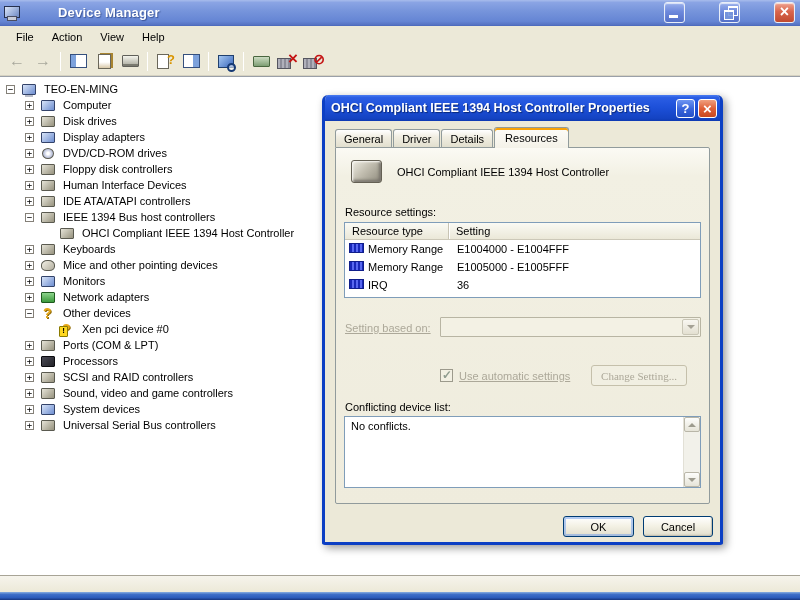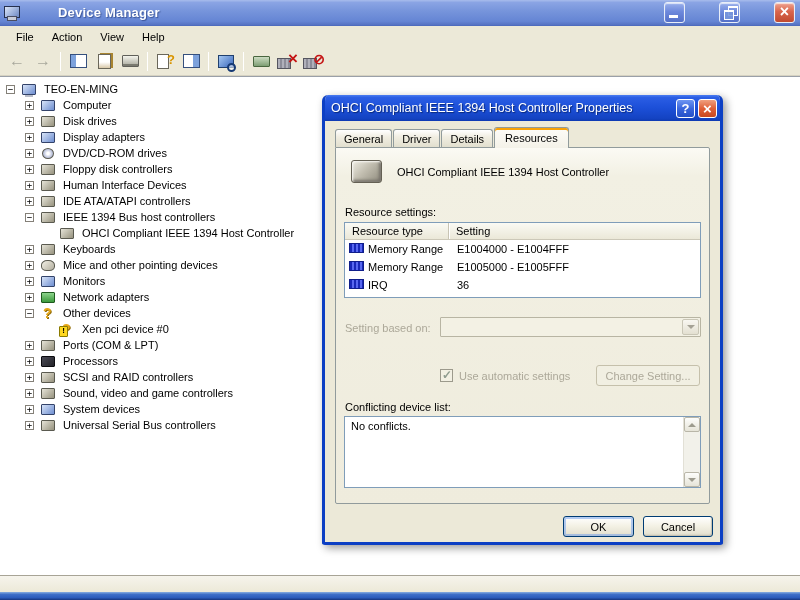--- a/index.html
+++ b/index.html
@@ -68,21 +68,21 @@
 
   .bottomstrip { flex:0 0 17px; background:linear-gradient(180deg,#F6F4EC,#ECE9D8); border-top:1px solid #A8A496; }
   .taskbar { position:absolute; left:0; bottom:0; width:800px; height:8px;
     background:linear-gradient(180deg,#88AEE0 0%,#3E6FC8 30%,#2B5CBC 70%,#16357E 100%); }
 
   
   .dialog { position:absolute; left:322px; top:95px; width:401px; height:450px; border:3px solid #0C3FC4; border-top:0;
     border-radius:6px 6px 3px 3px; background:#ECE9D8; box-shadow:3px 3px 8px rgba(0,0,0,.4); overflow:hidden; }
   .dlg-titlebar { height:26px; display:flex; align-items:center; padding:0 4px 0 7px; margin:0 -1px;
     background:linear-gradient(180deg,#4A7CF0 0%,#2A5DE4 10%,#1C4FD8 50%,#1443C2 90%,#0E3AB2 100%); }
-  .dlg-title { color:#FFFFFF; font-weight:normal; font-size:12.5px; flex:1; text-shadow:1px 1px 1px #092878; white-space:nowrap; overflow:hidden; }
+  .dlg-title { color:#FFFFFF; font-weight:bold; font-size:12.5px; flex:1; text-shadow:1px 1px 1px #092878; white-space:nowrap; overflow:hidden; }
   .dlg-cap { width:19px; height:19px; border:1px solid #FFFFFF; border-radius:3px; margin-left:3px; position:relative; flex:0 0 19px; }
   .dlg-help { background:linear-gradient(180deg,#6E96F2 0%,#3A66DC 50%,#2450C8 100%); }
   .dlg-help::after { content:"?"; position:absolute; inset:0; color:#FFFFFF; font-weight:bold; font-size:13px; line-height:17px; text-align:center; }
   .dlg-close { background:linear-gradient(180deg,#F0A080 0%,#E06038 50%,#C84820 100%); }
   .dlg-close::after { content:"\00D7"; position:absolute; inset:0; color:#FFFFFF; font-weight:bold; font-size:15px; line-height:17px; text-align:center; }
   .dlg-body { position:relative; height:421px; background:#ECE9D8; }
 
   .tabs { position:absolute; left:10px; top:5px; height:21px; display:flex; align-items:flex-end; z-index:2; }
   .tab { height:18px; padding:0 8px; margin-right:1px; display:flex; align-items:center; color:#000;
     border:1px solid #919B9C; border-bottom:none; border-radius:3px 3px 0 0;
@@ -94,21 +94,21 @@
     border:1px solid #919B9C; border-radius:0 2px 2px 2px;
     background:linear-gradient(180deg,#FBFAF4 0%,#F2F0E3 8%,#EFECDD 100%); }
 
   .dev-row { position:absolute; left:15px; top:12px; display:flex; align-items:center; }
   .dev-icon { width:31px; height:23px; border:1px solid #646054; border-radius:3px;
     background:linear-gradient(135deg,#EEECE2 0%,#C2BEB0 45%,#8E8A7C 100%);
     box-shadow:inset 1px 1px 2px #FBFAF6, inset -2px -2px 3px #76726A; }
   .dev-name { margin-left:15px; color:#000; }
 
   .lbl { color:#000; position:absolute; }
-  .lbl.dis { color:#ACA899; }
+  .lbl.dis { color:#ACA899;text-decoration:underline; }
   .lbl-rs { left:9px; top:58px; }
 
   .restable { position:absolute; left:8px; right:8px; top:74px; height:76px; border:1px solid #7F9DB9; background:#FFFFFF; overflow:hidden; }
   .thead { display:flex; height:17px; align-items:center; background:linear-gradient(180deg,#FAFAF4,#EBE8D8); border-bottom:1px solid #CCC8B8; }
   .th { padding-left:7px; border-right:1px solid #C8C4B4; box-shadow:1px 0 0 #FFFFFF; height:100%; display:flex; align-items:center; color:#000; }
   .th.c1 { width:104px; flex:0 0 104px; }
   .th.c2 { flex:1; border-right:none; box-shadow:none; }
   .tr { display:flex; height:18px; align-items:center; background:#FFFFFF; }
   .td { display:flex; align-items:flex-start; color:#000; }
   .td.c1 { width:104px; flex:0 0 104px; padding-left:4px; }
@@ -124,21 +124,21 @@
   .combo-btn::after { content:""; border-left:4px solid transparent; border-right:4px solid transparent; border-top:4px solid #A5A295; }
 
   .checkbox { position:absolute; left:104px; top:221px; width:13px; height:13px; border:1px solid #9C9A8C; background:#F2F0E3; }
   .checkbox::after { content:"\2713"; position:absolute; left:1px; top:-2px; font-size:12px; font-weight:bold; color:#8F9C8F; }
   .lbl-auto { left:123px; top:222px;text-align:right; }
 
   .xp-btn { height:21px; border:1px solid #003C74; border-radius:3px; color:#000; font-family:inherit; font-size:11px;
     background:linear-gradient(180deg,#FFFFFF 0%,#F4F2E6 45%,#E7E4D4 85%,#D8D4C4 100%);
     box-shadow:inset -1px -1px 1px #C4C0B0; }
   .xp-btn.disabled { border-color:#C5C0AB; color:#ACA899; background:#F1EFE2; box-shadow:none; }
-  .btn-change { position:absolute; right:9px; top:217px; width:104px; }
+  .btn-change { position:absolute; right:22px; top:217px; width:96px;font-family:Liberation Serif, serif; }
   .xp-btn.ok { box-shadow:inset 0 0 0 2px rgba(130,170,235,.6); }
 
   .lbl-conf { left:9px; top:253px; }
   .conflict-box { position:absolute; left:8px; right:8px; top:268px; height:72px; border:1px solid #7F9DB9; background:#FFFFFF; }
   .conflict-text { padding:3px 6px; color:#000; }
   .vscroll { position:absolute; right:0; top:0; bottom:0; width:17px; background:#F2F1EA; border-left:1px solid #E2E0D6;
     display:flex; flex-direction:column; justify-content:space-between; }
   .scr-btn { height:15px; border:1px solid #B9B6A8; border-radius:2px; background:linear-gradient(180deg,#FDFDFB,#E6E4D8);
     display:flex; align-items:center; justify-content:center; }
   .scr-up::after { content:""; border-left:4px solid transparent; border-right:4px solid transparent; border-bottom:4px solid #9D9B8E; }

